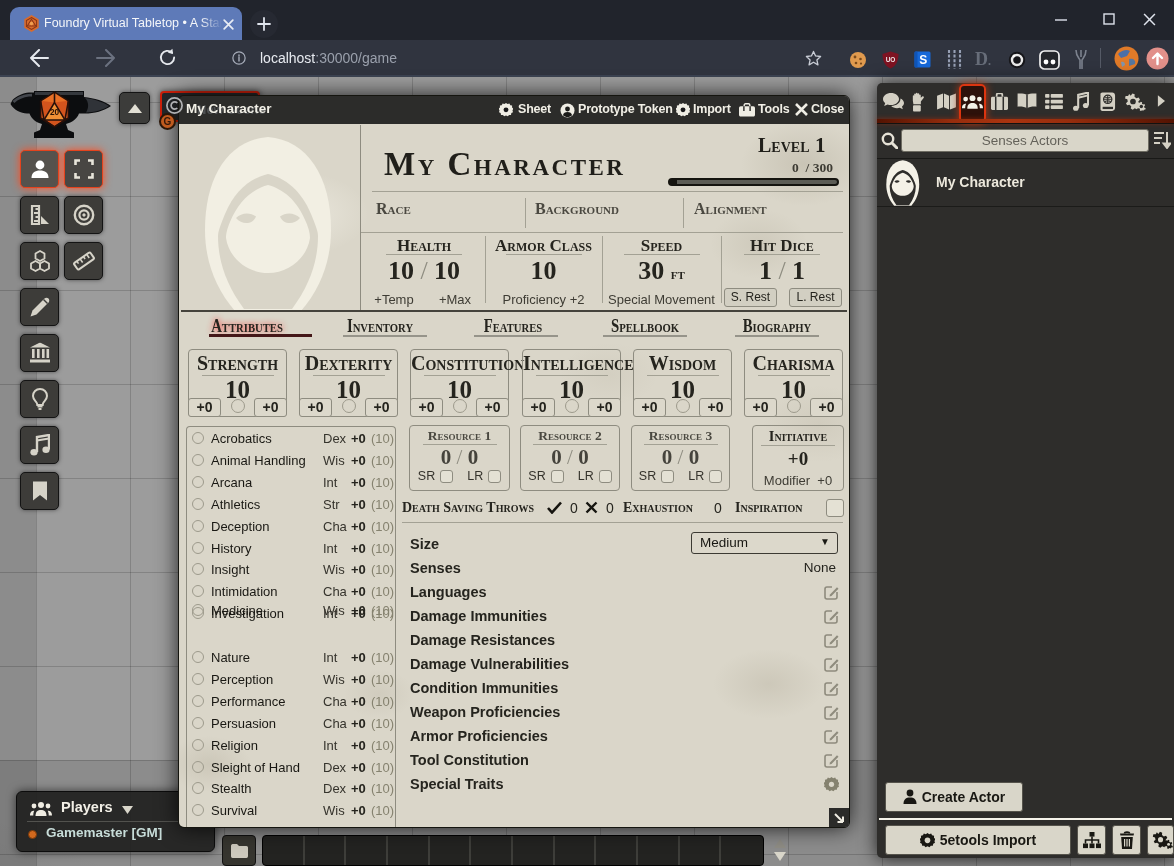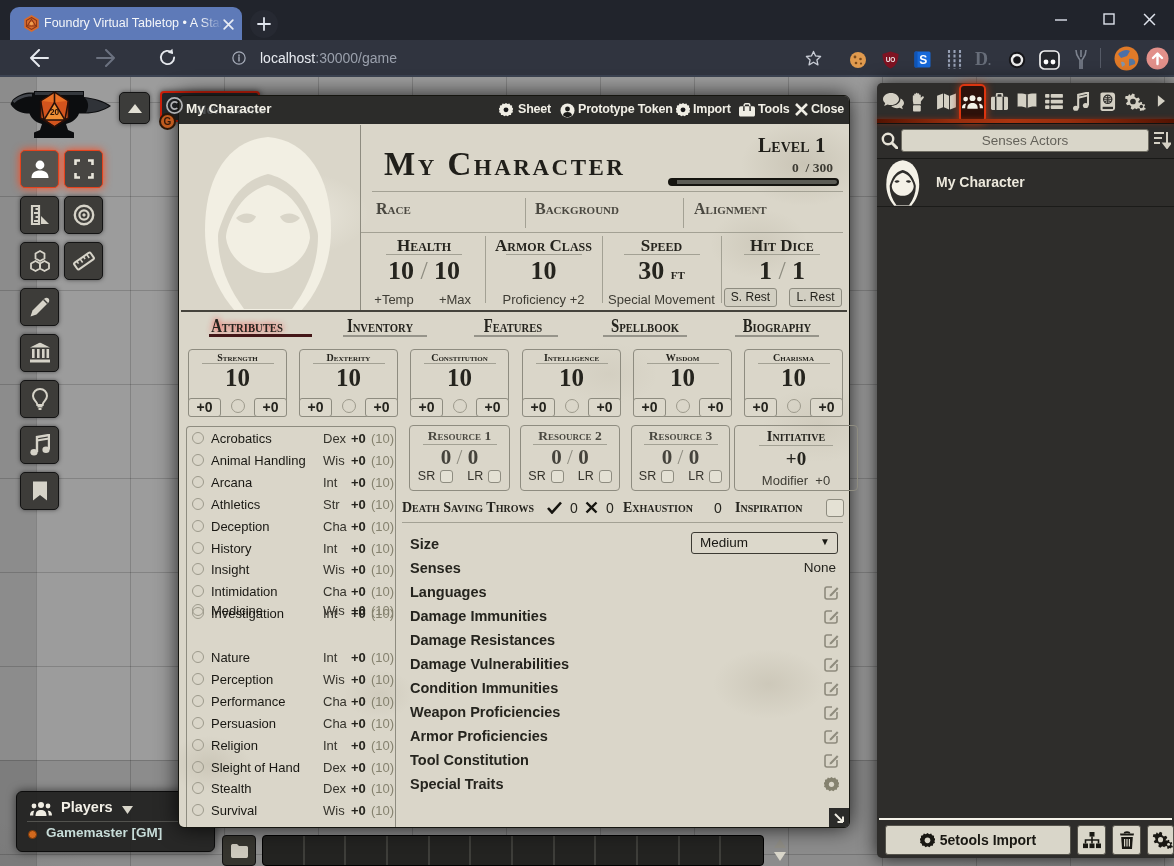--- a/index.html
+++ b/index.html
@@ -50,21 +50,21 @@
   .statlab { top:112px; text-align:center; font-size:17px; color:#25241e; }
   .statunder { top:130px; width:76px; height:1px; background:#a3a194; }
   .statval { top:132px; text-align:center; font-size:26px; color:#25241e; }
   .statval .slash { color:#8e8c80; font-weight:normal; }
   .statsub { top:168px; text-align:center; font-size:13px; color:#3e3c34; }
   .restbtn { top:164px; width:53px; height:19px; background:#d2cfc2; border:1px solid #8e8c80; border-radius:3px;
      font-size:12px; color:#25241e; text-align:center; line-height:17px; }
   .tabt { top:192px; text-align:center; transform:scaleX(0.82); font-size:18px; color:#25241e; }
   .tabu { top:211px; width:84px; height:2px; background:#96948a; }
   .abil { top:225px; width:99px; height:68px; border:1px solid #8e8c80; border-radius:4px; }
-  .abil .at { text-align:center; font-size:10px; color:#25241e; margin-top:2px; }
+  .abil .at { text-align:center; font-size:20px; color:#25241e; margin-top:2px; }
   .abil .au { margin:0 auto; width:72px; height:1px; background:#a3a194; }
   .abil .an { text-align:center; font-size:25px; color:#25241e; line-height:27px; }
   .abil .am { position:absolute; bottom:-1px; width:33px; height:19px; background:#dcd8cb; border:1px solid #8e8c80;
      border-radius:3px; text-align:center; font-weight:bold; font-size:14px; color:#25241e; line-height:17px; }
   .abil .al { left:-1px; }
   .abil .am2 { right:-1px; }
   .abil .ar { position:absolute; bottom:3px; left:50%; margin-left:-7px; width:14px; height:14px; border:1.5px solid #9d9a8c;
      border-radius:50%; }
   .skrow { position:absolute; left:8px; width:208px; height:22px; font-size:13px; color:#191813; }
   .skrow .rad { position:absolute; left:5px; top:4px; width:12px; height:12px; border:1.5px solid #9d9a8c; border-radius:50%; }
@@ -437,20 +437,24 @@
     <svg class="abs" style="left:7px;top:1px" width="38" height="46" viewBox="0 0 140 176">
       <path d="M69 1 C30 4 6 40 6 94 C6 124 16 152 36 175 L102 175 C122 152 132 124 132 94 C132 40 108 4 69 1 Z" fill="#f4f1e7"></path>
       <path d="M69 38 C52 42 36 54 26 78 C21 90 19 96 19 100 C19 126 28 150 45 173 L93 173 C110 150 119 126 119 100 C119 96 117 90 112 78 C102 54 86 42 69 38 Z" fill="#2e2d2b"></path>
       <path d="M69 49 C54 53 40 64 31 86 C28 93 27 98 27 102 C30 122 48 137 69 137 C90 137 108 122 111 102 C111 98 110 93 107 86 C98 64 84 53 69 49 Z" fill="#f4f1e7"></path>
       <path d="M37 82 C42.5 76.5 51 76 57 80.5 C54 88.5 43 89.5 37 82 Z" fill="#2e2d2b"></path>
       <path d="M101 82 C95.5 76.5 87 76 81 80.5 C84 88.5 95 89.5 101 82 Z" fill="#2e2d2b"></path>
     </svg>
     <div class="abs" style="left:59px;top:15px;font-size:14px;font-weight:bold;color:#ece8dc">My Character</div>
   </div>
   
+  <div class="abs" style="left:8px;top:699px;width:138px;height:30px;background:#d9d6c9;border:1px solid #55534b;border-radius:3px;text-align:center;font-size:14px;font-weight:bold;color:#191813;line-height:28px"><svg style="vertical-align:-2px;margin-right:5px" width="14" height="15" viewBox="0 0 14 15">
+        <circle cx="7" cy="4" r="3.4" fill="#191813"></circle>
+        <path d="M0.5 15 C0.5 10.5 3 8.6 7 8.6 C11 8.6 13.5 10.5 13.5 15 Z" fill="#191813"></path>
+      </svg>Create Actor</div>
   <div class="abs" style="left:2px;top:735px;width:293px;height:2px;background:#f5f3ea"></div>
   <div class="abs" style="left:8px;top:742px;width:186px;height:30px;background:#d9d6c9;border:1px solid #55534b;border-radius:3px;text-align:center;font-size:14px;font-weight:bold;color:#191813;line-height:28px"><svg style="vertical-align:-2.5px;margin-right:5px" width="15" height="15" viewBox="0 0 16 16">
         <path d="M8 0 L9.8 1.2 L11.9 0.6 L12.9 2.5 L15 2.9 L14.9 5.1 L16.5 6.5 L15.4 8.4 L16 10.5 L14.1 11.5 L13.7 13.6 L11.5 13.6 L10.1 15.2 L8 14.2 L5.9 15.2 L4.5 13.6 L2.3 13.6 L1.9 11.5 L0 10.5 L0.6 8.4 L-0.5 6.5 L1.1 5.1 L1 2.9 L3.1 2.5 L4.1 0.6 L6.2 1.2 Z" fill="#191813"></path>
         <circle cx="8" cy="7.8" r="3" fill="#d9d6c9"></circle>
       </svg>5etools Import</div>
   <div class="abs" style="left:200px;top:742px;width:29px;height:30px;background:#d9d6c9;border:1px solid #55534b;border-radius:3px">
       <svg class="abs" style="left:5px;top:6px" width="18" height="17" viewBox="0 0 18 17">
         <rect x="6.5" y="0" width="5" height="4.6" fill="#191813"></rect>
         <rect x="0" y="11.5" width="5" height="4.6" fill="#191813"></rect>
         <rect x="6.5" y="11.5" width="5" height="4.6" fill="#191813"></rect>
@@ -727,21 +731,21 @@
         <div class="ru"></div>
         <div class="serifnum rv">0 <span class="slash">/</span> 0</div>
         <div class="srlr"><span>SR</span><i></i><span style="margin-left:14px">LR</span><i></i></div>
       </div>
     <div class="abs resbox" style="left:452px;width:99px">
         <div class="scaps rt">Resource 3</div>
         <div class="ru"></div>
         <div class="serifnum rv">0 <span class="slash">/</span> 0</div>
         <div class="srlr"><span>SR</span><i></i><span style="margin-left:14px">LR</span><i></i></div>
       </div>
-    <div class="abs resbox" style="left:555px;width:124px">
+    <div class="abs resbox" style="left:573px;width:92px">
         <div class="scaps rt" style="font-size:14.5px;color:#25241e">Initiative</div>
         <div class="ru"></div>
         <div class="serifnum" style="margin-top:2px;text-align:center;font-size:19px;color:#25241e">+0</div>
         <div style="text-align:center;font-size:13px;color:#3e3c34;margin-top:3px">Modifier&nbsp; +0</div>
       </div>
 
     <div class="abs scaps" style="left:223px;top:376px;font-size:14px;color:#25241e">Death Saving Throws</div>
     <svg class="abs" style="left:368px;top:377px" width="15" height="13" viewBox="0 0 15 13">
         <path d="M1 7 L5 11.5 L14 1.5" stroke="#15140f" stroke-width="2.6" fill="none"></path>
       </svg>

